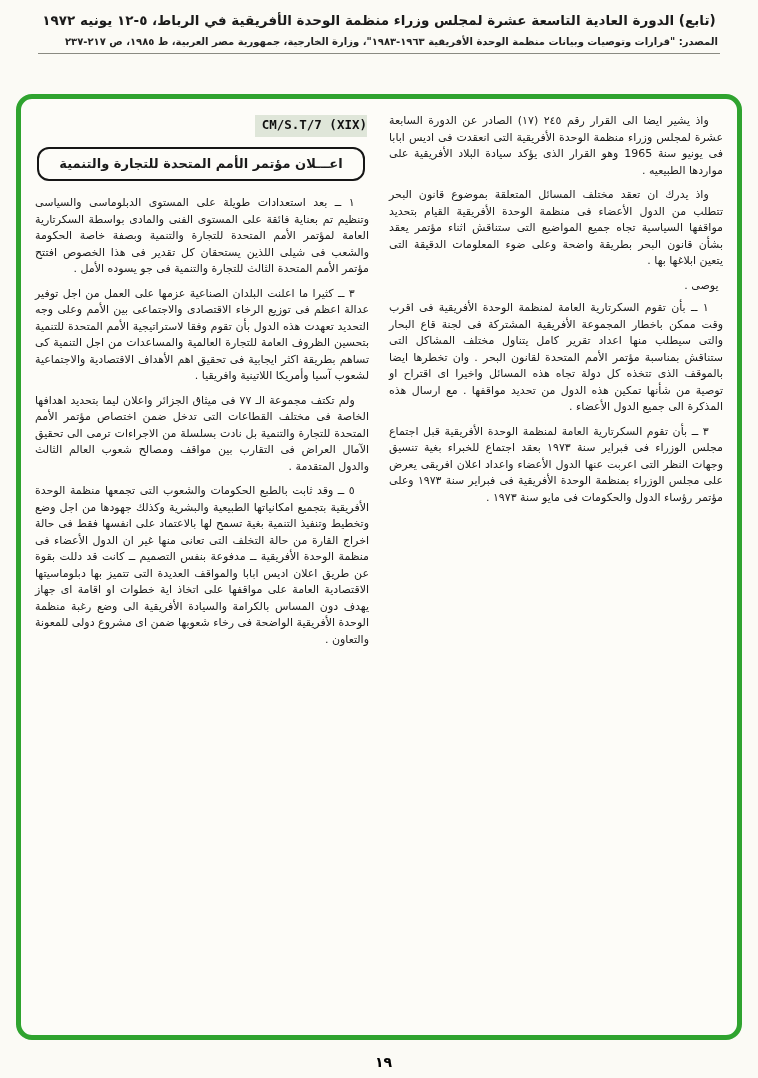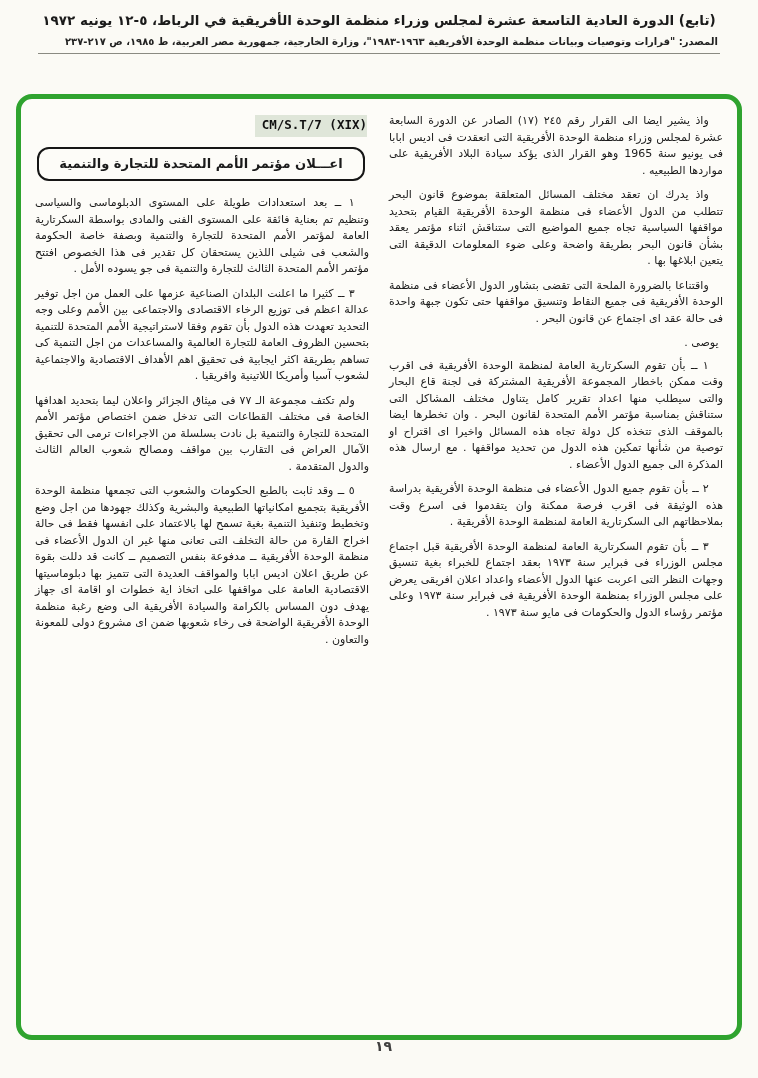--- a/index.html
+++ b/index.html
@@ -83,50 +83,48 @@
     margin: 0 4px 14px 2px;
     text-align: center;
     font-size: 13px;
     font-weight: bold;
     letter-spacing: .2px;
     background: #fdfcf8;
   }
   
   .page-number {
     position: absolute;
-    bottom: 24px;
+    bottom: 8px;
     left: 0; right: 0;
     text-align: center;
     font-size: 14px;
     font-weight: bold;
-    color: #404040;
+    color: #000000;
     margin-left: 9px;
   }
 </style>
 </head>
 <body>
 
 <div class="sheet">
 
   <header class="hdr">
     <div class="hdr-line1">(تابع) الدورة العادية التاسعة عشرة لمجلس وزراء منظمة الوحدة الأفريقية في الرباط، ٥-١٢ يونيه ١٩٧٢</div>
     <div class="hdr-line2">المصدر: "قرارات وتوصيات وبيانات منظمة الوحدة الأفريقية ١٩٦٣-١٩٨٣"، وزارة الخارجية، جمهورية مصر العربية، ط ١٩٨٥، ص ٢١٧-٢٣٧</div>
     <div class="hdr-rule"></div>
   </header>
 
   <div class="frame">
     <div class="columns">
 
       <section class="col">
         <p>واذ يشير ايضا الى القرار رقم ٢٤٥ (١٧) الصادر عن الدورة السابعة عشرة لمجلس وزراء منظمة الوحدة الأفريقية التى انعقدت فى اديس ابابا فى يونيو سنة 1965 وهو القرار الذى يؤكد سيادة البلاد الأفريقية على مواردها الطبيعيه .</p>
         <p>واذ يدرك ان تعقد مختلف المسائل المتعلقة بموضوع قانون البحر تتطلب من الدول الأعضاء فى منظمة الوحدة الأفريقية القيام بتحديد مواقفها السياسية تجاه جميع المواضيع التى ستناقش اثناء مؤتمر يعقد بشأن قانون البحر بطريقة واضحة وعلى ضوء المعلومات الدقيقة التى يتعين ابلاغها بها .</p>
-        <p>واقتناعا بالضرورة الملحة التى تقضى بتشاور الدول الأعضاء فى منظمة الوحدة الأفريقية فى جميع النقاط وتنسيق مواقفها حتى تكون جبهة واحدة فى حالة عقد اى اجتماع عن قانون البحر .</p>
         <p class="standalone">يوصى .</p>
         <p>١ ــ بأن تقوم السكرتارية العامة لمنظمة الوحدة الأفريقية فى اقرب وقت ممكن باخطار المجموعة الأفريقية المشتركة فى لجنة قاع البحار والتى سيطلب منها اعداد تقرير كامل يتناول مختلف المشاكل التى ستناقش بمناسبة مؤتمر الأمم المتحدة لقانون البحر . وان تخطرها ايضا بالموقف الذى تتخذه كل دولة تجاه هذه المسائل واخيرا اى اقتراح او توصية من شأنها تمكين هذه الدول من تحديد مواقفها . مع ارسال هذه المذكرة الى جميع الدول الأعضاء .</p>
-        <p>٢ ــ بأن تقوم جميع الدول الأعضاء فى منظمة الوحدة الأفريقية بدراسة هذه الوثيقة فى اقرب فرصة ممكنة وان يتقدموا فى اسرع وقت بملاحظاتهم الى السكرتارية العامة لمنظمة الوحدة الأفريقية .</p>
         <p>٣ ــ بأن تقوم السكرتارية العامة لمنظمة الوحدة الأفريقية قبل اجتماع مجلس الوزراء فى فبراير سنة ١٩٧٣ بعقد اجتماع للخبراء بغية تنسيق وجهات النظر التى اعربت عنها الدول الأعضاء واعداد اعلان افريقى يعرض على مجلس الوزراء بمنظمة الوحدة الأفريقية فى فبراير سنة ١٩٧٣ وعلى مؤتمر رؤساء الدول والحكومات فى مايو سنة ١٩٧٣ .</p>
       </section>
 
       <section class="col">
         <div>
           <span class="ref-code">CM/S.T/7 (XIX)</span>
         </div>
         <div class="title-box">
           <span>اعـــلان مؤتمر الأمم المتحدة للتجارة والتنمية</span>
         </div>

